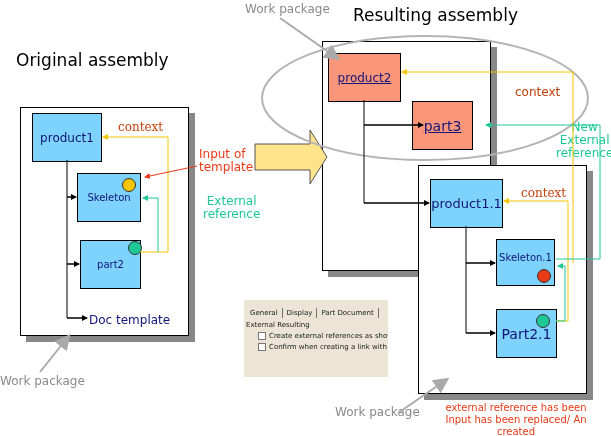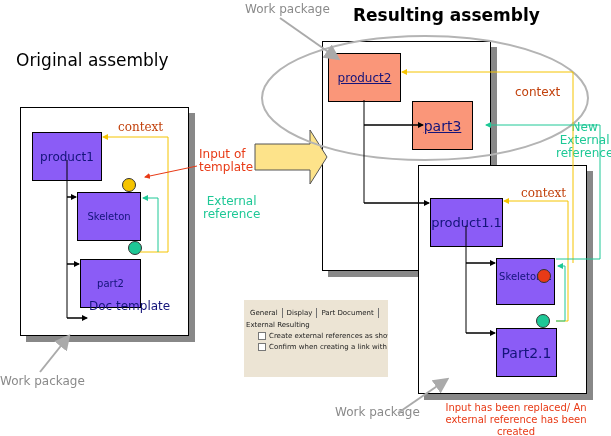--- a/index.html
+++ b/index.html
@@ -1,21 +1,21 @@
 <!DOCTYPE html>
 <html><head>
 <meta charset="utf-8">
 <style>
   html, body { margin:0; padding:0; background:#ffffff; }
   body { width:611px; height:436px; position:relative; overflow:hidden; font-family:"DejaVu Sans", sans-serif; }
   .abs { position:absolute; }
   .title { font-size:17px; color:#000; white-space:nowrap; }
   .panel { position:absolute; background:#fff; border:1px solid #000; box-shadow:6px 6px 0 #888; }
   .node { position:absolute; border:1px solid #000; color:#14147a; display:flex; align-items:center; justify-content:center; white-space:nowrap; }
-  .node.blue { background:#8b5cf6;margin-top:19px; }
+  .node.blue { background:#7dd3fc; }
   .node.salmon { background:#fa9679;text-decoration:underline; }
   .lbl { position:absolute; white-space:nowrap; font-size:12px; line-height:13px; }
   .gray { color:#8a8a8a; }
   .yellow { color:#c2410c; }
   .teal { color:#1ec896; }
   .red { color:#e83a16; }
   .dark { color:#14147a; }
   .dot { position:absolute; width:12px; height:12px; border-radius:50%; border:1px solid #333; }
   svg.overlay { position:absolute; left:0; top:0; width:611px; height:436px; pointer-events:none; }
   .opts { position:absolute; left:244px; top:300px; width:144px; height:77px; background:#ece4d4; font-size:7px; color:#222; overflow:hidden; }
@@ -24,29 +24,29 @@
   .opts .grp { margin:3px 0 0 2px; }
   .opts .row { display:flex; align-items:center; margin:3px 0 0 14px; white-space:nowrap; }
   .opts .cb { width:6px; height:6px; border:1px solid #777; background:#fff; margin-right:3px; flex:none; }
   .opts .cb.on { background:#f08a30; border-color:#c06010; }
   .opts .row.first span:last-child { border:1px dotted #555; padding:0 1px; }
 </style>
 </head>
 <body>
 
 <div class="abs title" style="left:16px;top:50px;">Original assembly</div>
-<div class="abs title" style="left:353px;top:5px;font-weight:bold;">Resulting assembly</div>
+<div class="abs title" style="left:353px;top:5px;">Resulting assembly</div>
 
 <div class="panel" style="left:20px;top:107px;width:167px;height:227px;"></div>
 <div class="node blue" style="left:32px;top:113px;width:68px;height:47px;font-size:12px;">product1</div>
 <div class="node blue" style="left:77px;top:173px;width:62px;height:47px;font-size:10px;">Skeleton</div>
 <div class="dot" style="left:122px;top:178px;background:#f5c400;"></div>
 <div class="node blue" style="left:80px;top:240px;width:59px;height:47px;font-size:10px;">part2</div>
 <div class="dot" style="left:128px;top:241px;background:#1ec896;"></div>
-<div class="lbl dark" style="left:89px;top:300px;font-size:12px;text-align:center;">Doc template</div>
+<div class="lbl dark" style="left:89px;top:314px;font-size:12px;text-align:center;">Doc template</div>
 <div class="lbl yellow" style="left:118px;top:121px;font-family:'DejaVu Serif', serif;">context</div>
 <div class="lbl gray" style="left:0px;top:375px;">Work package</div>
 
 <div class="lbl red" style="left:199px;top:148px;">
   <div>Input of</div>
   <div style="margin-left:0px">template</div>
 </div>
 <div class="lbl teal" style="left:203px;top:195px;text-align:center;">
   <div>External</div>
   <div>reference</div>
@@ -66,22 +66,22 @@
 <div class="lbl yellow" style="left:515px;top:86px;">context</div>
 <div class="lbl yellow" style="left:521px;top:187px;font-family:'DejaVu Serif', serif;">context</div>
 <div class="lbl teal" style="left:556px;top:121px;text-align:center;">
   <div>New</div>
   <div>External</div>
   <div>reference</div>
 </div>
 <div class="lbl gray" style="left:245px;top:3px;">Work package</div>
 <div class="lbl gray" style="left:335px;top:406px;">Work package</div>
 <div class="lbl red" style="left:441px;top:402px;font-size:10px;line-height:12px;text-align:center;width:150px;">
+  <div>external reference has been</div>
   <div>Input has been replaced/ An</div>
-  <div>external reference has been</div>
   <div>created</div>
 </div>
 
 <div class="opts">
   <div class="tabs">
     <span class="tab">General</span>
     <span class="tab">Display</span>
     <span class="tab">Part Document</span>
   </div>
   <div class="grp">External Resulting</div>

